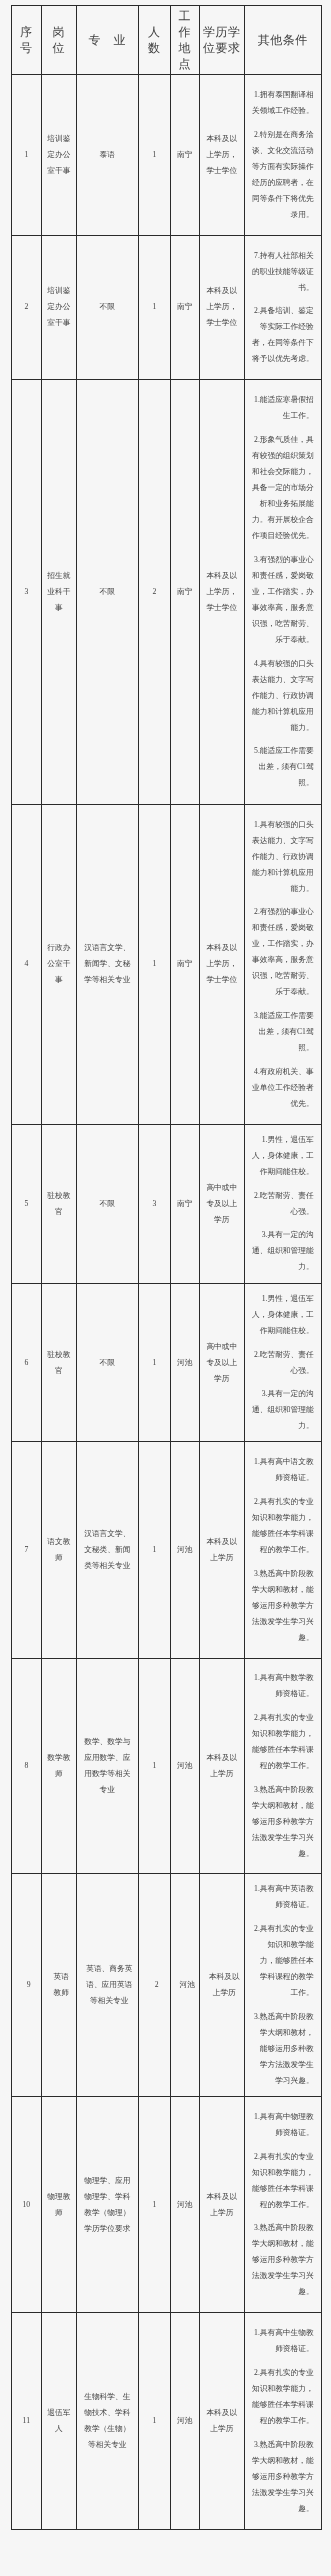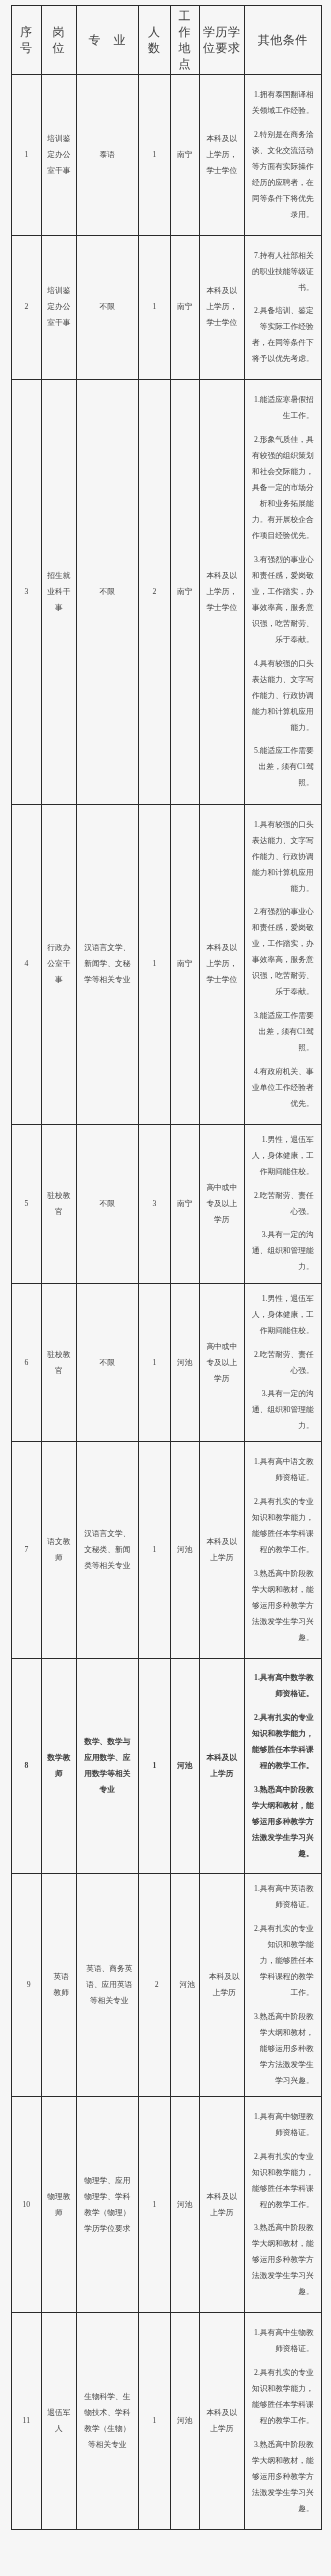--- a/index.html
+++ b/index.html
@@ -53,21 +53,21 @@
   td.col-cond p:last-child { margin-bottom: 0; }
   td.col-major { padding: 2.1px 4.1px; }
   
   tbody tr:nth-child(1)  td { height: 145px; }
   tbody tr:nth-child(2)  td { height: 129px; }
   tbody tr:nth-child(3)  td { height: 409px; }
   tbody tr:nth-child(4)  td { height: 305px; margin-left: 14px; }
   tbody tr:nth-child(5)  td { height: 137px; }
   tbody tr:nth-child(6)  td { height: 137px; }
   tbody tr:nth-child(7)  td { height: 201px; }
-  tbody tr:nth-child(8)  td { height: 200px; font-weight: bold; }
+  tbody tr:nth-child(8)  td { height: 200px; }
   tbody tr:nth-child(9)  td { height: 202px; padding-left: 8px; }
   tbody tr:nth-child(10) td { height: 201px; }
   tbody tr:nth-child(11) td { height: 201px; margin-top: 41px; }
   tbody tr:nth-child(12) td { height: 201px; }
   tbody tr:nth-child(13) td { height: 203px; }
 </style>
 </head>
 <body>
 
 <div class="table-wrap">

